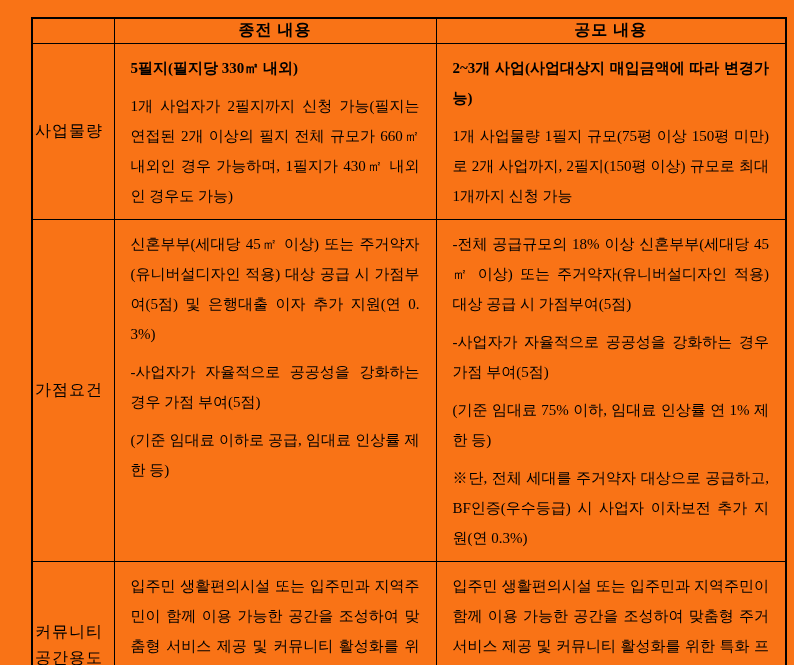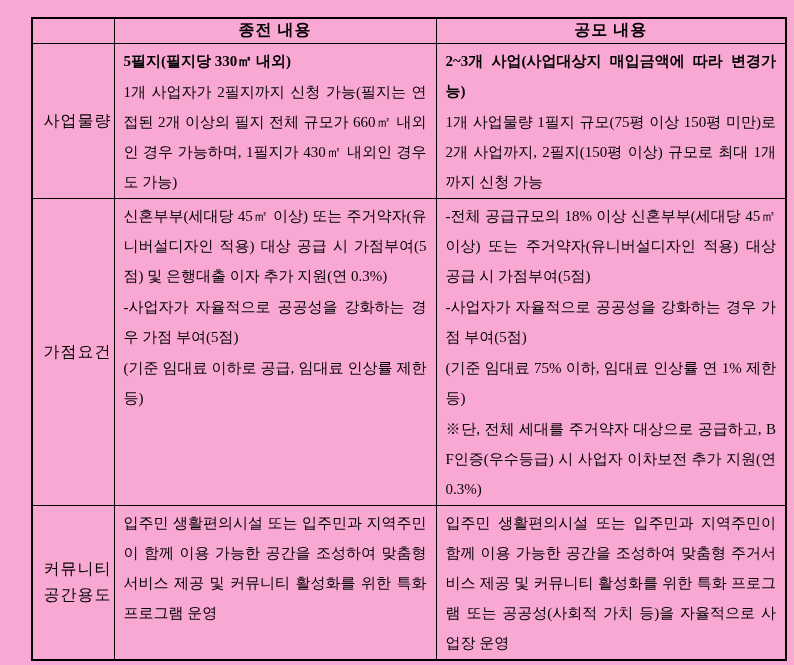--- a/index.html
+++ b/index.html
@@ -10,21 +10,21 @@
     width: 794px;
     height: 665px;
     background: #ffffff;
     color: #000000;
     font-family: "Liberation Serif", "DejaVu Serif", serif;
   }
   .page {
     position: relative;
     width: 794px;
     height: 665px;
-    background: #f9a8d4;
+    background: #f97316;
     overflow: hidden;
   }
   table.cmp {
     position: absolute;
     left: 31px;
     top: 17px;
     border-collapse: collapse;
     table-layout: fixed;
     border: 2px solid #000;
   }
@@ -37,38 +37,38 @@
     vertical-align: middle;
     font-weight: bold;
     font-size: 16px;
     padding: 0;
     letter-spacing: 1px;
   }
   th.corner { padding: 0; }
   th.rowlabel {
     font-weight: normal;
     font-size: 16px;
-    text-align: right;
+    text-align: left;
     vertical-align: middle;
     white-space: pre-line;
     line-height: 26px;
     letter-spacing: 1px;
     padding: 0 2px;
   }
   tbody tr:nth-child(1) { height: 153px; }
   tbody tr:nth-child(2) { height: 304px; }
   tbody tr:nth-child(3) { height: 147px; }
   td.content {
     vertical-align: top;
     padding: 1px 8px 0 8px;
     font-size: 15px;
     line-height: 30px;
   }
   td.content p {
-    margin: 1px;
+    margin: 8px;
     text-align: justify;
     word-break: break-all;
   }
   span.b { font-weight: bold; }
   span.u {
     text-underline-offset: 4px;
   }
 </style>
 </head>
 <body>

